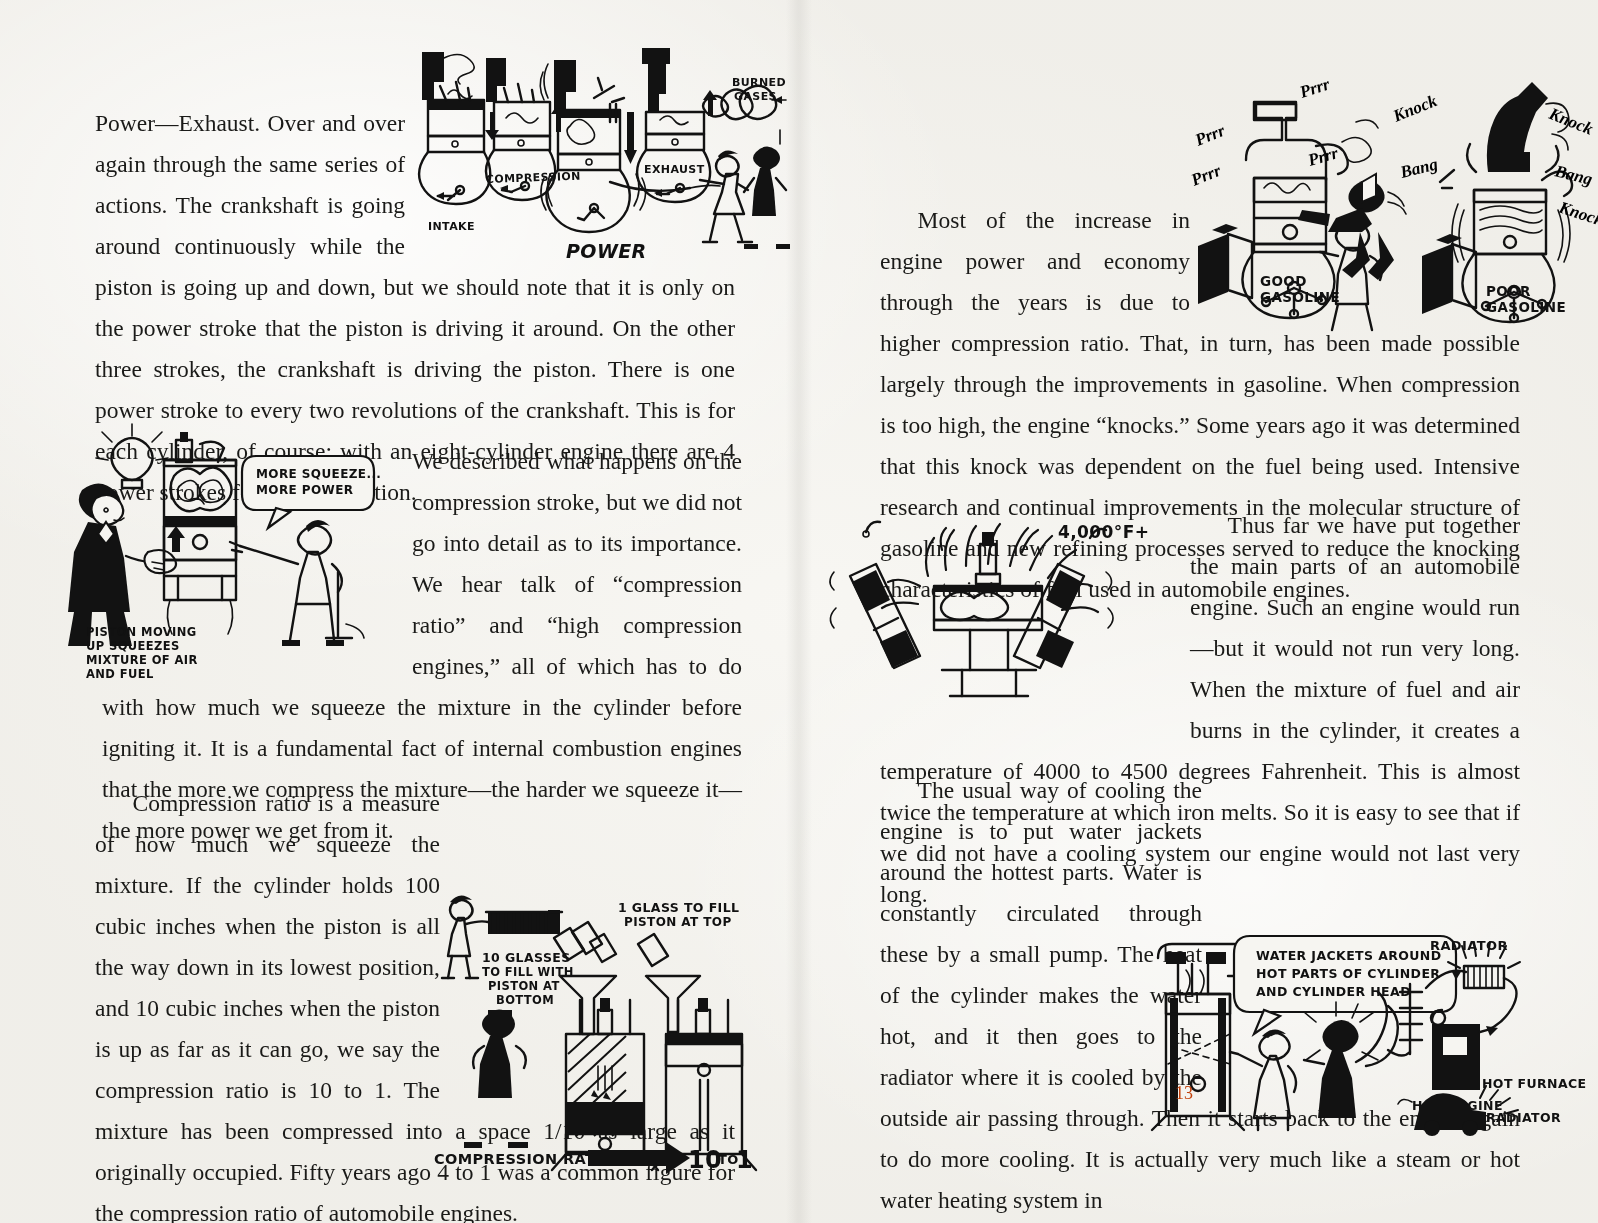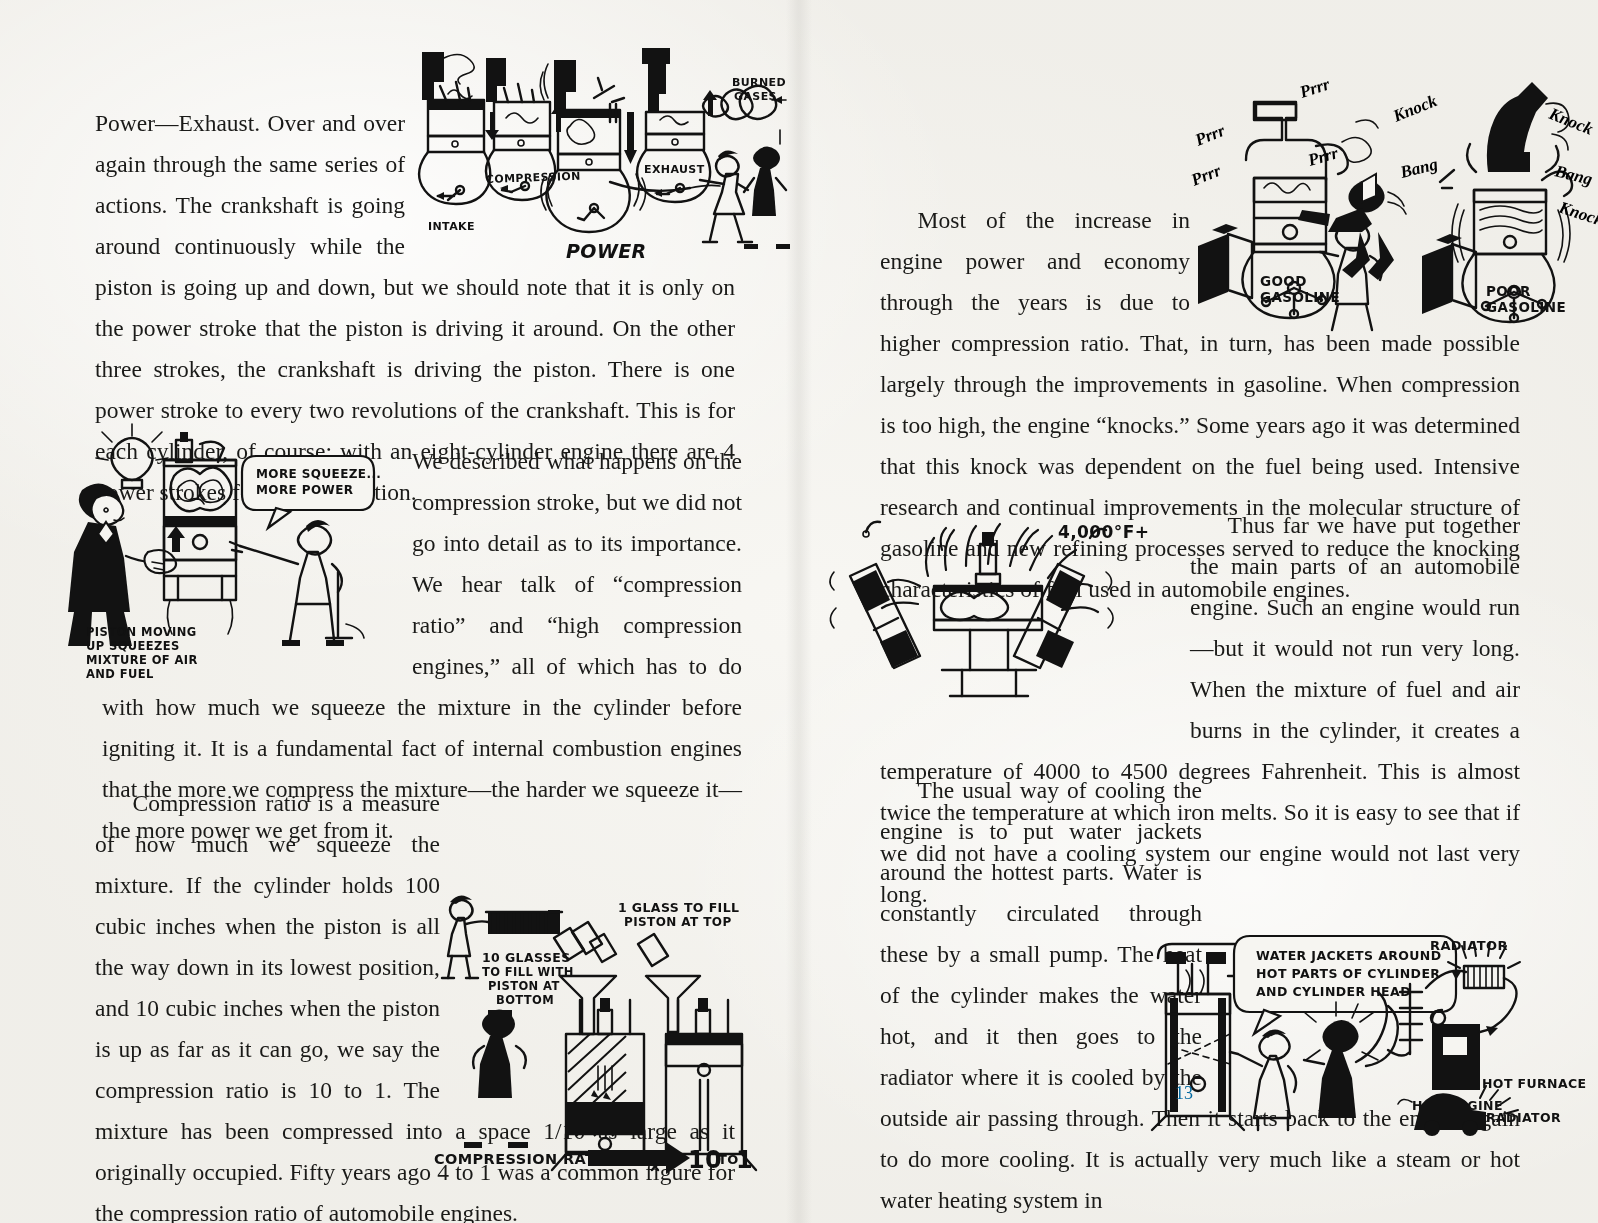--- a/index.html
+++ b/index.html
@@ -68,21 +68,21 @@
     letter-spacing: 0.4px;
     fill: #111;
   }
 
   .pageno {
     position: absolute;
     left: 1175px;
     top: 1083px;
     font-size: 18px;
     font-family: "Liberation Serif", "DejaVu Serif", serif;
-    color: #0369a1;
+    color: #c2410c;
   }
 
   .ink { fill: none; stroke: #121212; stroke-width: 2.4; stroke-linecap: round; stroke-linejoin: round; }
   .ink-thin { fill: none; stroke: #121212; stroke-width: 1.6; stroke-linecap: round; stroke-linejoin: round; }
   .solid { fill: #121212; stroke: none; }
   .white { fill: #f6f5f1; stroke: #121212; stroke-width: 2.2; }
 </style>
 </head>
 <body>
 

